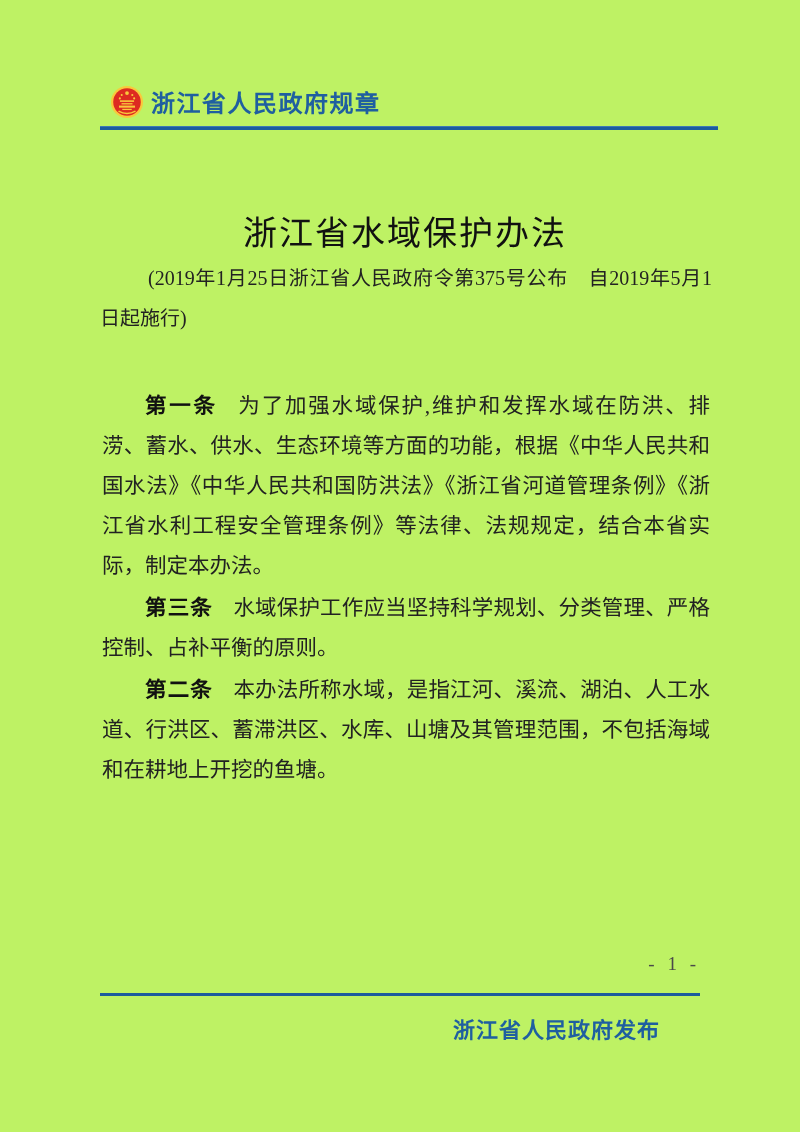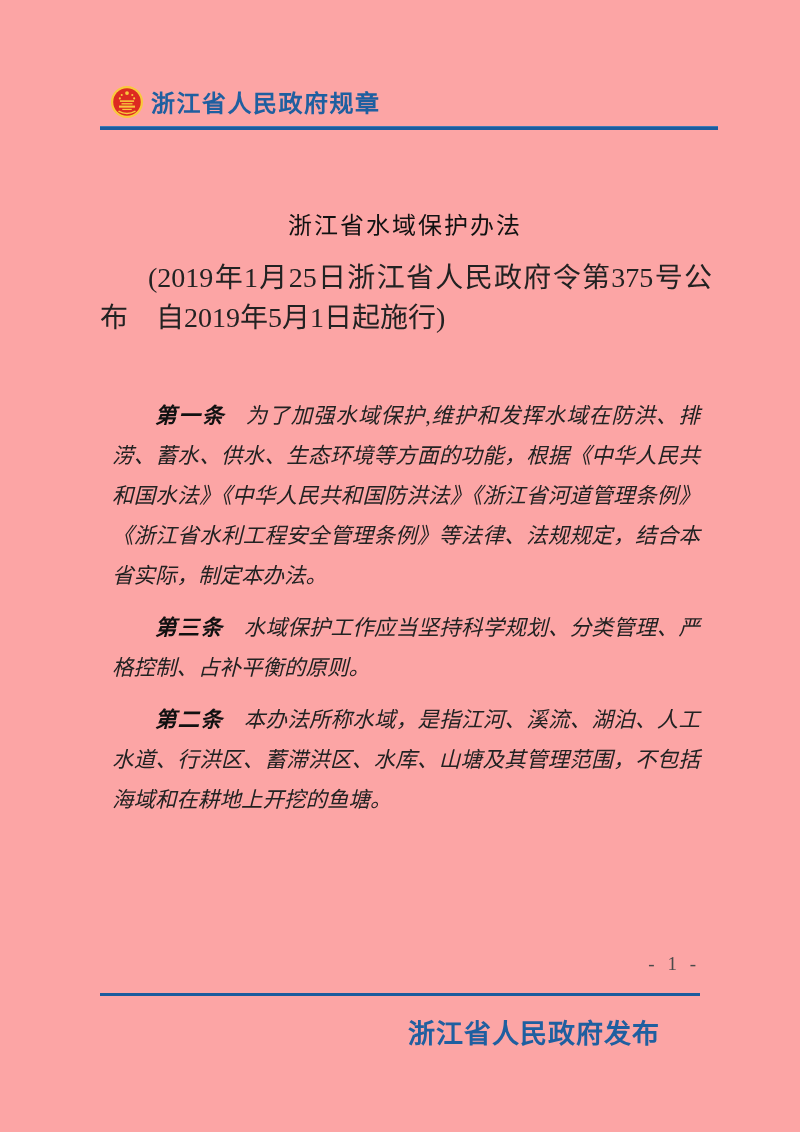--- a/index.html
+++ b/index.html
@@ -1,20 +1,20 @@
 <!DOCTYPE html>
 <html lang="zh-CN"><head>
 <meta charset="utf-8">
 <title>Document</title>
 <style>
   html,body{margin:0;padding:0;background:#ffffff;}
   .page{
     position:relative;
     width:800px;height:1132px;
-    background:#fca5a5;
+    background:#bef264;
     overflow:hidden;
     font-family:"Liberation Serif","DejaVu Serif",serif;
     color:#1c1c1c;
   }
   
   .hdr{
     position:absolute;left:110px;top:84px;
     display:flex;align-items:center;gap:7px;
   }
   .emblem{display:inline-flex;width:34px;height:34px;}
@@ -22,52 +22,52 @@
     font-size:24px;font-weight:700;color:#1f5fa0;
     letter-spacing:1.5px;white-space:nowrap;
   }
   .rule-top{
     position:absolute;left:100px;top:126px;width:618px;height:3px;
     background:#1b5c9e;border-top:1px solid #3c79b5;
   }
   
   .doc-title{
     position:absolute;left:95px;top:206px;width:620px;margin:0;
-    text-align:center;font-size:24px;font-weight:400;
+    text-align:center;font-size:34px;font-weight:400;
     letter-spacing:2px;color:#111;
   }
   .promulgation{
     position:absolute;left:100px;top:258px;width:612px;margin:0;
-    font-size:28px;line-height:40px;text-align:justify;
+    font-size:20px;line-height:40px;text-align:justify;
     text-indent:48px;color:#222;
   }
   
   .doc-body{
     position:absolute;left:100px;top:384px;width:612px;
     font-size:21.5px;line-height:40px;color:#222;
   }
-  .article{margin:12px;text-align:justify;text-indent:43px;font-style:italic;}
+  .article{margin:2px;text-align:justify;text-indent:43px;}
   .article-label{
     font-family:"DejaVu Sans","Liberation Sans",sans-serif;
     font-weight:700;color:#111;margin-right:0.95em;
     letter-spacing:1px;
   }
   
   .page-number{
     position:absolute;left:100px;top:953px;width:600px;
     text-align:right;font-size:19px;color:#4a4a4a;
     letter-spacing:4px;
   }
   .rule-bottom{
     position:absolute;left:100px;top:993px;width:600px;height:3px;
     background:#1b5c9e;
   }
   .publisher{
     position:absolute;left:100px;top:1012px;width:560px;
-    text-align:right;font-size:27px;font-weight:700;color:#1f5fa0;
+    text-align:right;font-size:22px;font-weight:700;color:#1f5fa0;
     letter-spacing:1px;
   }
 </style>
 </head>
 <body>
 
 <div class="page">
 
   <div class="hdr">
     <span class="emblem">

